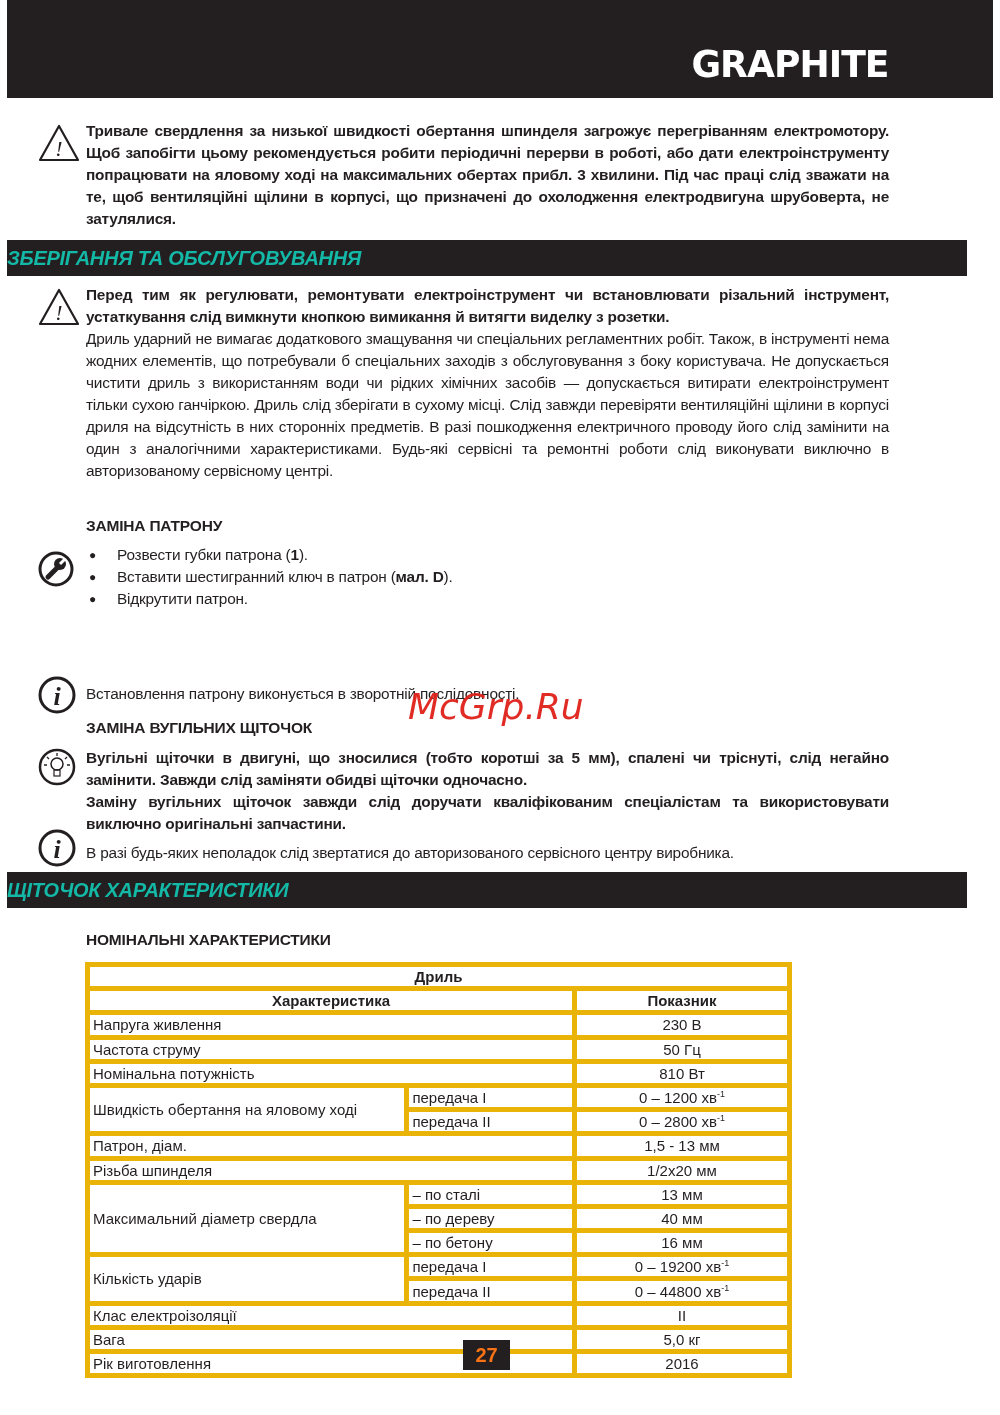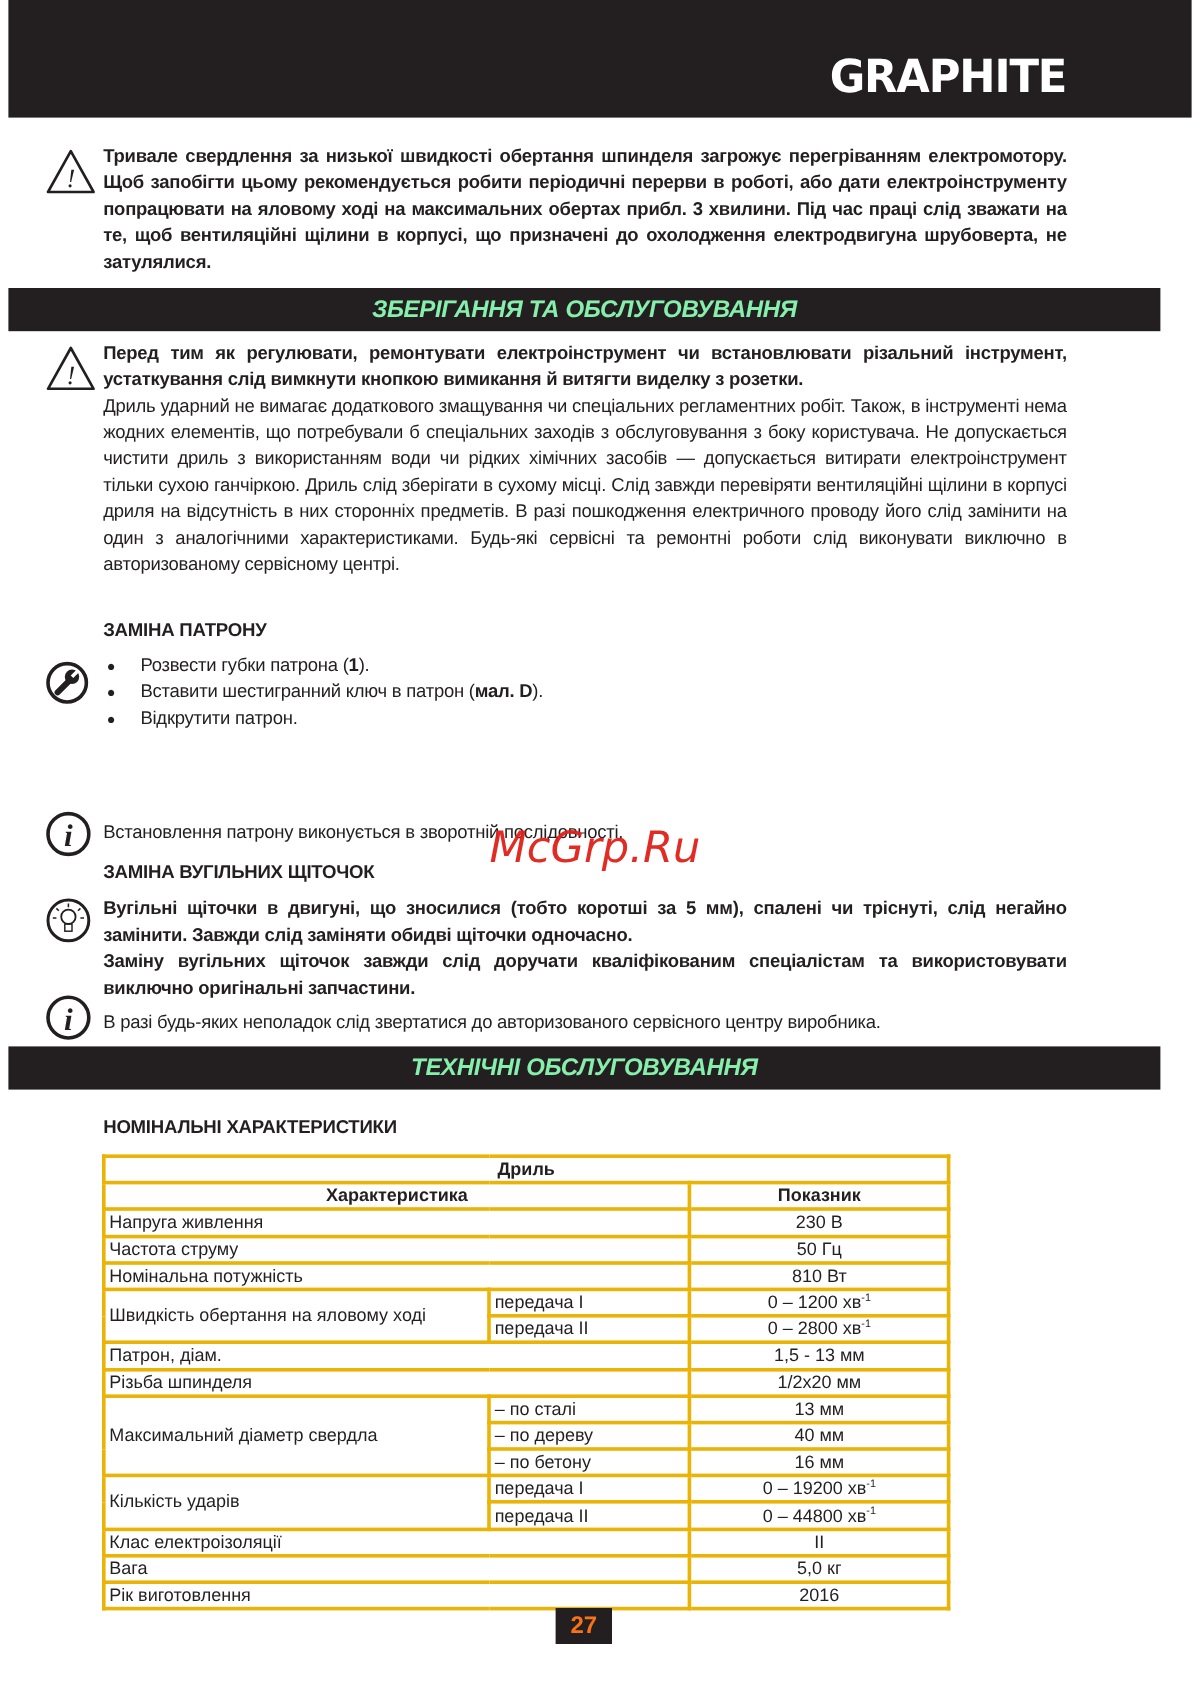--- a/index.html
+++ b/index.html
@@ -2,34 +2,34 @@
 <html><head>
 <meta charset="utf-8">
 <style>
   html, body { margin: 0; padding: 0; background: #ffffff; }
   body { width: 1000px; height: 1415px; position: relative; overflow: hidden;
          font-family: "Liberation Sans", sans-serif; color: #231f20; }
   .topbar { position: absolute; left: 7px; top: 0; width: 986px; height: 98px; background: #231f20; }
   .logo { position: absolute; right: 104px; top: 42px; color: #fff; font-family: "DejaVu Sans", sans-serif;
           font-weight: bold; font-size: 38px; letter-spacing: -1px; transform: scaleX(0.95); transform-origin: right; }
   .sec-band { position: absolute; left: 7px; width: 960px; height: 36px; background: #231f20;
-              color: #86efac; text-align: center; font-weight: bold; font-style: italic; font-size: 20px;
+              color: #14b8a6; text-align: left; font-weight: bold; font-style: italic; font-size: 20px;
               line-height: 36px; letter-spacing: -0.3px; }
   .para { position: absolute; left: 86px; width: 803px; font-size: 15.4px; line-height: 22px;
           text-align: justify; letter-spacing: -0.2px; }
   .bold { font-weight: bold; }
   .sub-h { position: absolute; left: 86px; font-weight: bold; font-size: 15.5px; letter-spacing: -0.2px; }
   .icon { position: absolute; }
   .bullets { position: absolute; left: 86px; width: 803px; margin: 0; padding: 0; list-style: none; font-size: 15.4px; line-height: 22px; letter-spacing: -0.2px; }
   .bullets li { position: relative; padding-left: 31px; }
   .bullets li::before { content: "\25CF"; position: absolute; left: 3px; font-size: 12px; }
   .watermark { position: absolute; left: 408px; top: 686px; color: #e0211b; font-size: 36px; font-style: italic;
                font-family: "DejaVu Sans", sans-serif; opacity: 0.95; }
   table.spec { position: absolute; left: 85px; top: 962px; width: 707px; border-collapse: collapse; font-size: 15px; }
-  table.spec td, table.spec th { border: 3px solid #eab308; padding: 0 3px; height: 19.2px; line-height: 19px; }
+  table.spec td, table.spec th { border: 5px solid #eab308; padding: 0 3px; height: 19.2px; line-height: 19px; }
   table.spec th { font-weight: bold; text-align: center; }
   table.spec td.val { text-align: center; }
   sup { font-size: 9px; vertical-align: 6px; line-height: 0; }
   .pagenum { position: absolute; left: 463px; top: 1340px; width: 47px; height: 30px; background: #231f20; color: #f97316;
              font-weight: bold; font-size: 20px; text-align: center; line-height: 30px; }
 </style>
 </head>
 <body>
 
 <div class="topbar">
@@ -84,21 +84,21 @@
 </svg>
 <div class="para bold" style="top:747px">Вугільні щіточки в двигуні, що зносилися (тобто коротші за 5 мм), спалені чи тріснуті, слід негайно замінити. Завжди слід заміняти обидві щіточки одночасно.</div>
 <div class="para bold" style="top:791px">Заміну вугільних щіточок завжди слід доручати кваліфікованим спеціалістам та використовувати виключно оригінальні запчастини.</div>
 
 <svg class="icon" style="left:38px;top:829px" width="38" height="38" viewBox="0 0 38 38">
   <circle cx="19" cy="19" r="17" fill="none" stroke="#231f20" stroke-width="3"></circle>
   <text x="19" y="29" text-anchor="middle" font-family="Liberation Serif, serif" font-weight="bold" font-style="italic" font-size="26" fill="#231f20">i</text>
 </svg>
 <div class="para" style="top:842px">В разі будь-яких неполадок слід звертатися до авторизованого сервісного центру виробника.</div>
 
-<div class="sec-band" style="top:872px">ТЕХНІЧНІ ОБСЛУГОВУВАННЯ</div>
+<div class="sec-band" style="top:872px">ЩІТОЧОК ХАРАКТЕРИСТИКИ</div>
 
 <div class="sub-h" style="top:931px">НОМІНАЛЬНІ ХАРАКТЕРИСТИКИ</div>
 
 <table class="spec">
   <tbody>
       <tr>
         <th colspan="3">Дриль</th>
       </tr>
   <tr>
     <th colspan="2">Характеристика</th>

